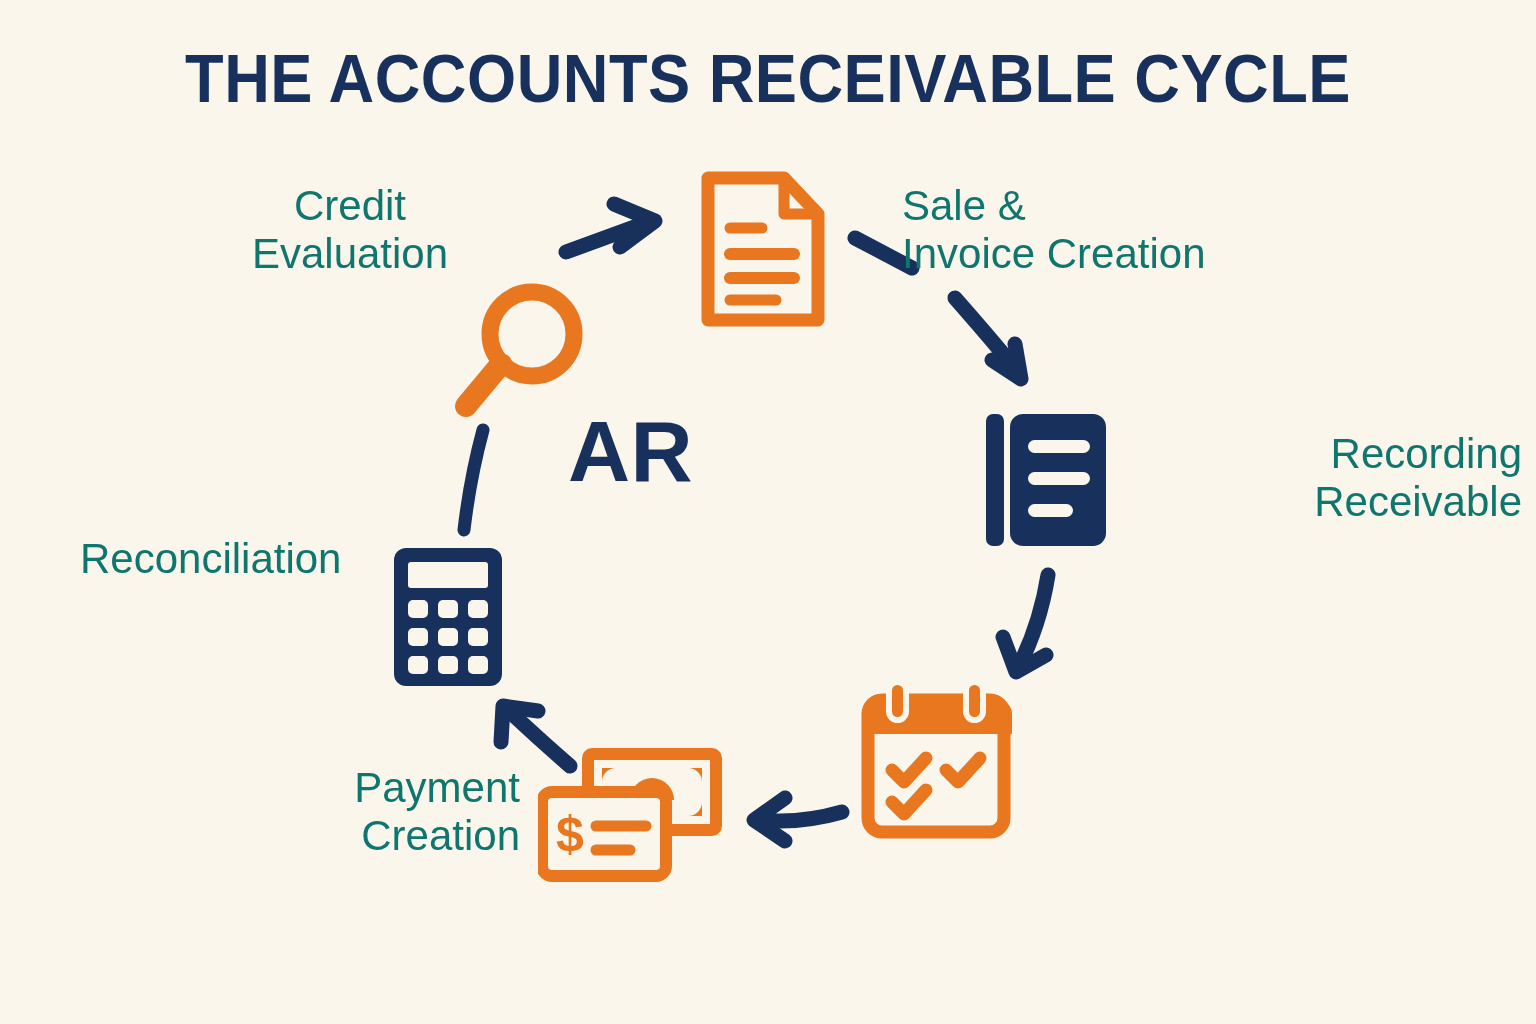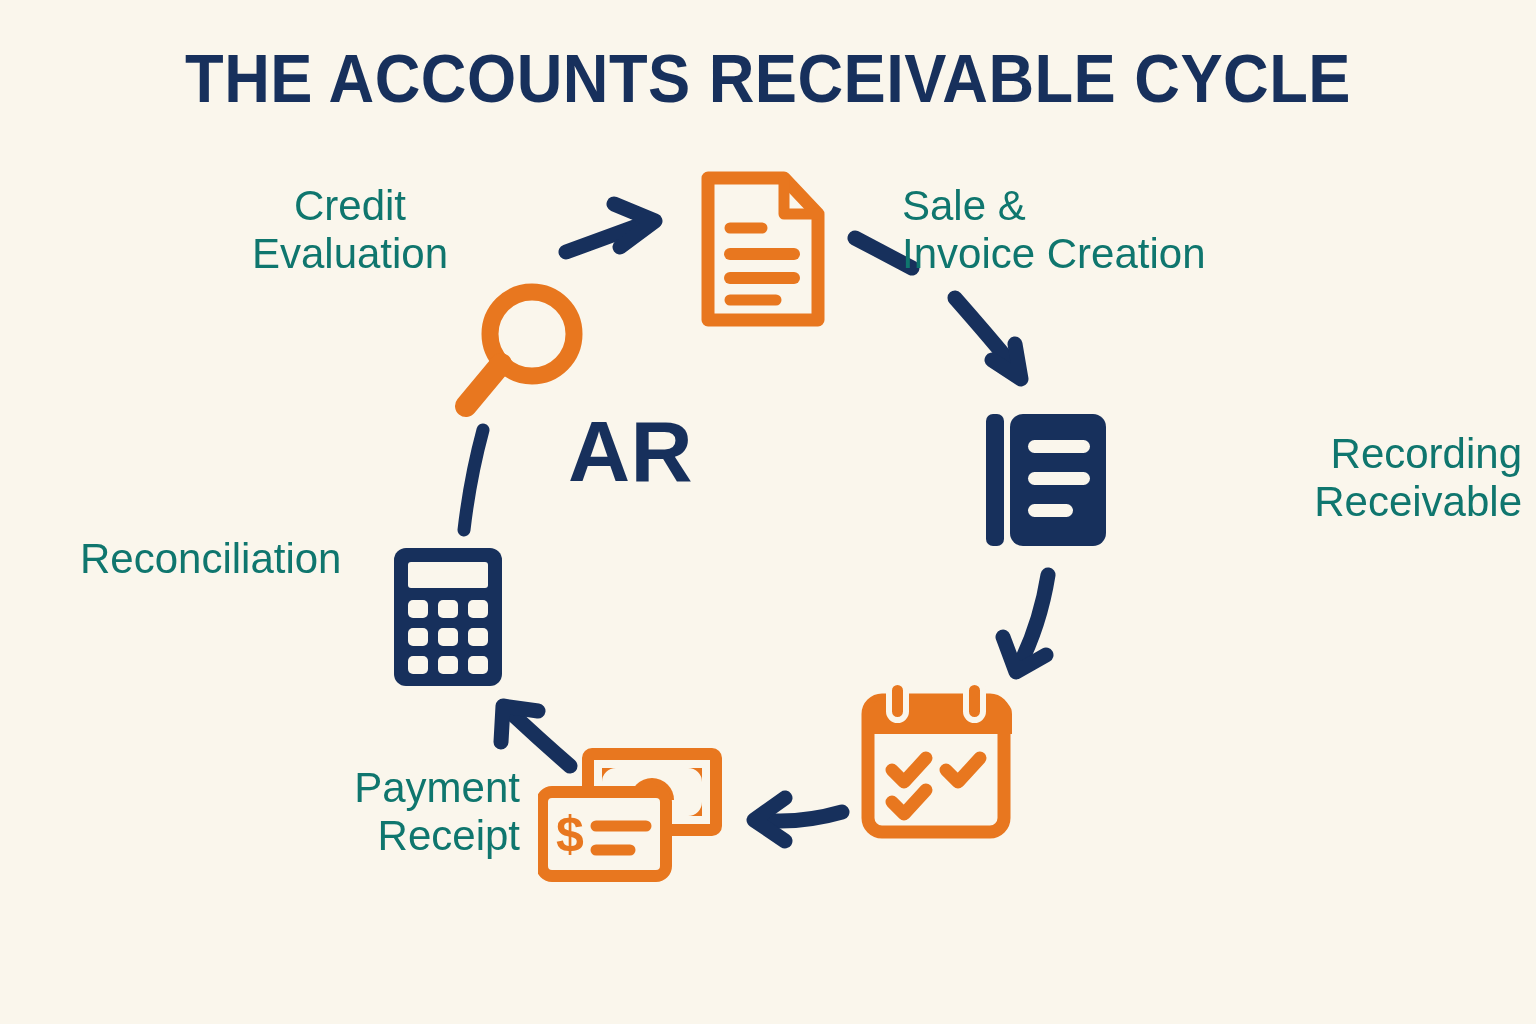--- a/index.html
+++ b/index.html
@@ -171,21 +171,21 @@
       <path d="M 8 34 a14 14 0 0 1 14 -14 h116 a14 14 0 0 1 14 14 v20 h-144 z" fill="#e8771f"></path>
       <rect x="29" y="2" width="17" height="38" rx="8.5" fill="#e8771f" stroke="#faf6ec" stroke-width="6"></rect>
       <rect x="106" y="2" width="17" height="38" rx="8.5" fill="#e8771f" stroke="#faf6ec" stroke-width="6"></rect>
       <path d="M 32 90 L 44 102 L 66 78" fill="none" stroke="#e8771f" stroke-width="13" stroke-linecap="round" stroke-linejoin="round"></path>
       <path d="M 86 90 L 98 102 L 120 78" fill="none" stroke="#e8771f" stroke-width="13" stroke-linecap="round" stroke-linejoin="round"></path>
       <path d="M 32 122 L 44 134 L 66 110" fill="none" stroke="#e8771f" stroke-width="13" stroke-linecap="round" stroke-linejoin="round"></path>
     </svg>
   </div>
 
   <div class="step-label lbl-payment">Payment
-Receipt</div>
+Creation</div>
 
   <div class="icon-box ic-money">
     <svg viewBox="0 0 184 134" width="184" height="134" xmlns="http://www.w3.org/2000/svg">
 
       <rect x="50" y="6" width="128" height="76" rx="4" fill="none" stroke="#e8771f" stroke-width="12"></rect>
       <path d="M 64 20 h14 a14 14 0 0 0 -14 14 z" fill="#e8771f"></path>
       <path d="M 164 20 h-14 a14 14 0 0 1 14 14 z" fill="#e8771f"></path>
       <path d="M 64 68 h14 a14 14 0 0 1 -14 -14 z" fill="#e8771f"></path>
       <path d="M 164 68 h-14 a14 14 0 0 0 14 -14 z" fill="#e8771f"></path>
       <path d="M 92 52 a22 22 0 0 1 44 0 z" fill="#e8771f"></path>

